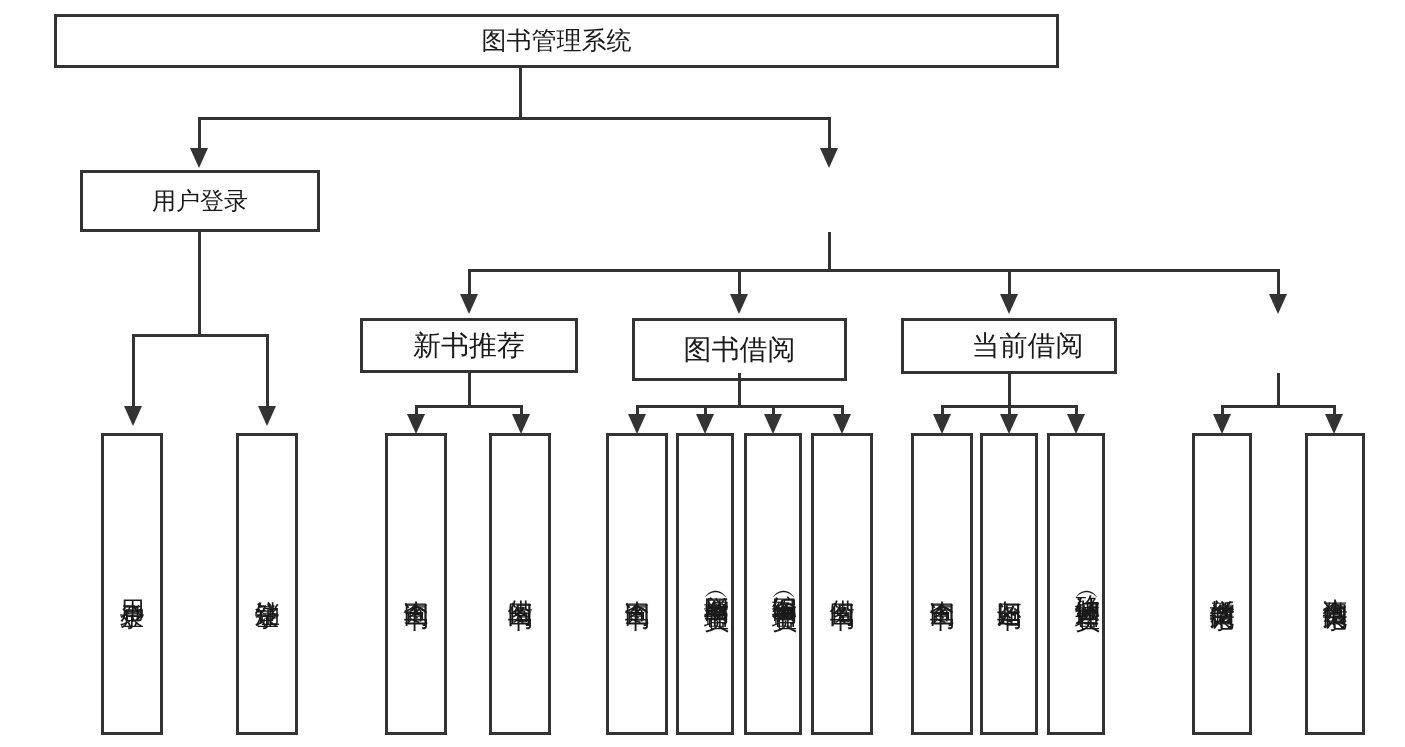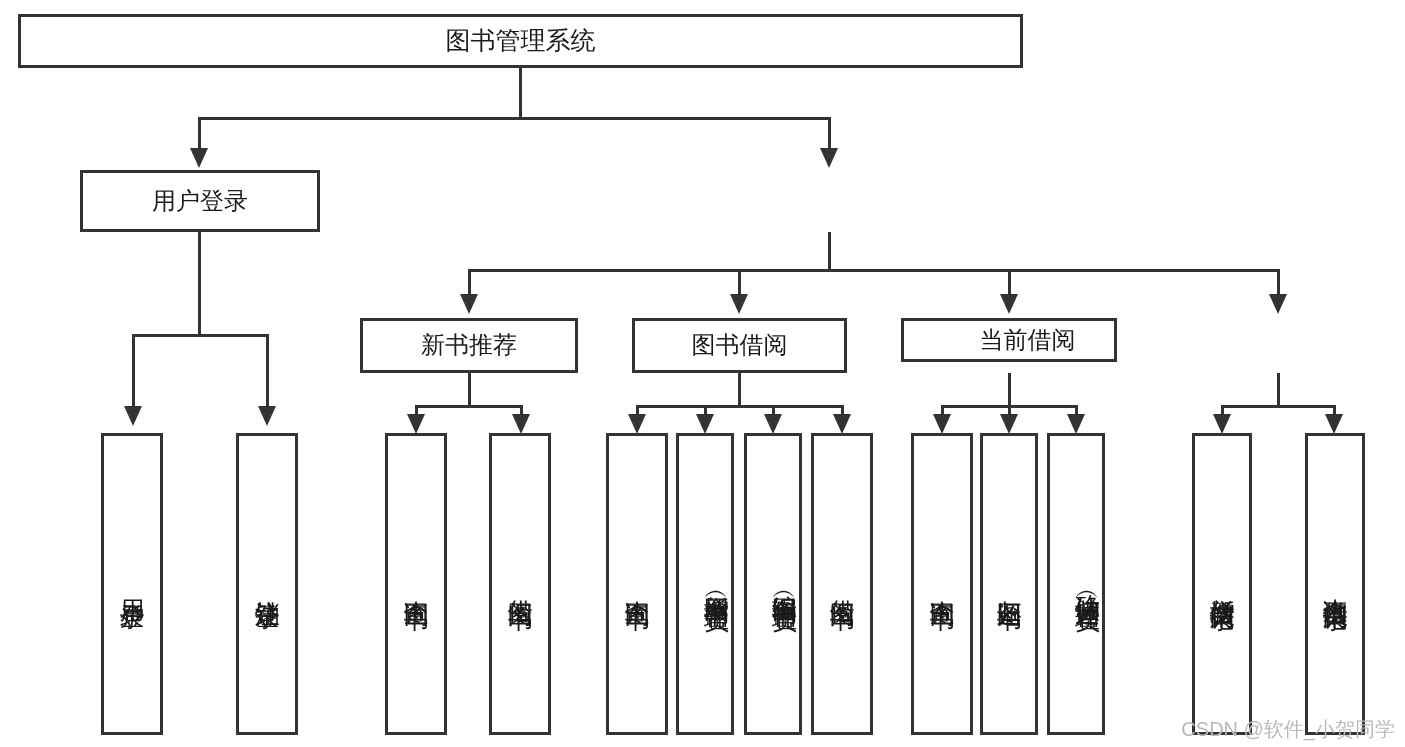--- a/index.html
+++ b/index.html
@@ -26,26 +26,27 @@
     border: 3px solid #333333;
     display: flex;
     align-items: center;
     justify-content: center;
     color: #1a1a1a;
     line-height: 1.18;
     text-align: center;
   }
   .node.root {
     font-size: 25px;
+    margin-left: 36px;
   }
   .node.lvl2 {
     font-size: 24px;
   }
   .node.lvl3 {
-    font-size: 24px;
+    font-size: 28px;
   }
   
   .node.leaf {
     font-size: 25px;
     writing-mode: vertical-rl;
     text-orientation: upright;
     letter-spacing: 2px;
     padding: 6px 0;
   }
   .node.leaf.top-align {
@@ -107,22 +108,22 @@
   <div class="edge v" style="left:468px; top:269px; height:30px;"></div>
   <div class="arrow" style="left:460px; top:294px;"></div>
   <div class="edge v" style="left:738px; top:269px; height:30px;"></div>
   <div class="arrow" style="left:730px; top:294px;"></div>
   <div class="edge v" style="left:1008px; top:269px; height:30px;"></div>
   <div class="arrow" style="left:1000px; top:294px;"></div>
   <div class="edge v" style="left:1277px; top:269px; height:30px;"></div>
   <div class="arrow" style="left:1269px; top:294px;"></div>
 
   <div class="node lvl3" style="left:360px; top:318px; width:218px; height:55px;">新书推荐</div>
-  <div class="node lvl3" style="left:632px; top:318px; width:215px; height:55px;">图书借阅</div>
-  <div class="node lvl3" style="left:901px; top:318px; width:216px; height:44px;padding-left:37px;">当前借阅</div>
+  <div class="node lvl3" style="left:632px; top:318px; width:215px; height:63px;">图书借阅</div>
+  <div class="node lvl3" style="left:901px; top:318px; width:216px; height:56px;padding-left:37px;">当前借阅</div>
 
   <div class="edge v" style="left:468px; top:373px; height:35px;"></div>
   <div class="edge h" style="left:415px; top:405px; width:108px;"></div>
   <div class="edge v" style="left:415px; top:405px; height:14px;"></div>
   <div class="arrow" style="left:407px; top:414px;"></div>
   <div class="edge v" style="left:520px; top:405px; height:14px;"></div>
   <div class="arrow" style="left:512px; top:414px;"></div>
 
   <div class="edge v" style="left:738px; top:373px; height:35px;"></div>
   <div class="edge h" style="left:636px; top:405px; width:208px;"></div>
@@ -162,15 +163,14 @@
   <div class="node leaf top-align" style="left:744px; top:433px; width:58px; height:302px;">编辑图书（管理员）</div>
   <div class="node leaf" style="left:811px; top:433px; width:62px; height:302px;">借阅图书</div>
 
   <div class="node leaf" style="left:911px; top:433px; width:62px; height:302px;">查询图书</div>
   <div class="node leaf" style="left:980px; top:433px; width:58px; height:302px;">归还图书</div>
   <div class="node leaf top-align" style="left:1047px; top:433px; width:58px; height:302px;">确认归还（管理员）</div>
 
   <div class="node leaf" style="left:1192px; top:433px; width:60px; height:302px;">新增借阅记录</div>
   <div class="node leaf" style="left:1305px; top:433px; width:60px; height:302px;">查询借阅记录</div>
 
-  <div id="watermark">CSDN @软件_小贺同学</div>
 
 </div>
 
 </body></html>

